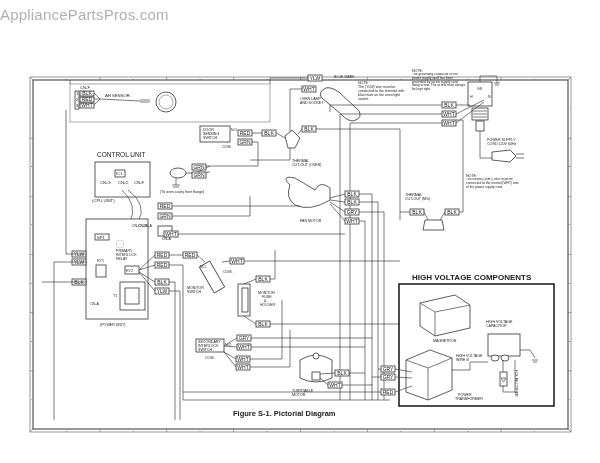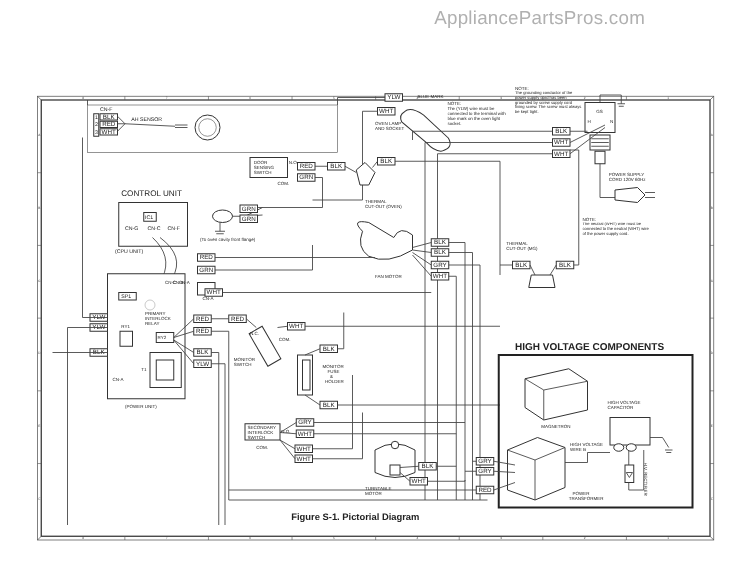--- a/index.html
+++ b/index.html
@@ -1,17 +1,17 @@
 <!DOCTYPE html>
 <html><head>
 <meta charset="utf-8">
 <style>
   html, body { margin:0; padding:0; background:#ffffff; }
   body { width:600px; height:463px; position:relative; overflow:hidden; font-family:"Liberation Sans", sans-serif; }
-  .watermark { position:absolute; top:6px; left:0; width:516px; text-align:right; font-size:15px; color:#b0b0b0; letter-spacing:0.2px; }
+  .watermark { position:absolute; top:6px; left:0; width:516px; text-align:left; font-size:15px; color:#b0b0b0; letter-spacing:0.2px; }
   svg { position:absolute; left:0; top:0; }
   .lbl { font-family:"Liberation Sans", sans-serif; fill:#222; }
   .tag rect { fill:#fff; stroke:#333; stroke-width:0.8; }
   .tag text { font-size:5px; fill:#222; text-anchor:middle; font-family:"Liberation Sans", sans-serif; }
   .w { fill:none; stroke:#444; stroke-width:0.7; }
   .comp { fill:#fff; stroke:#333; stroke-width:0.8; }
   .small { font-size:4.2px; }
   .note { font-size:3.6px; }
 </style>
 </head>

